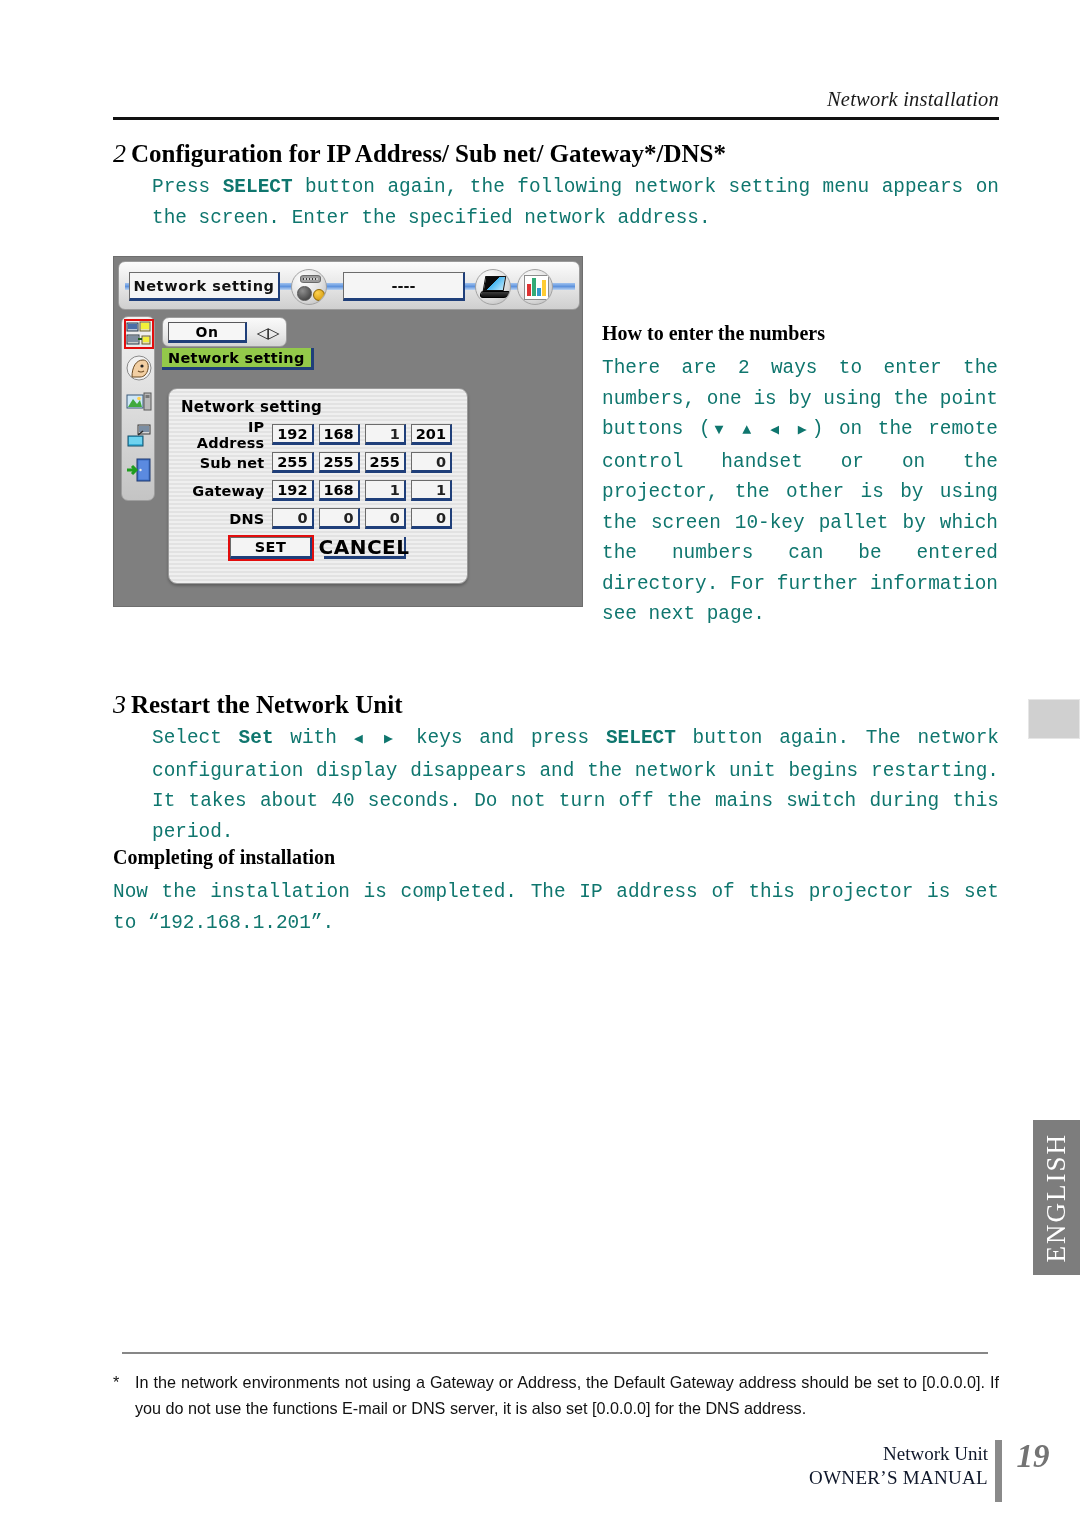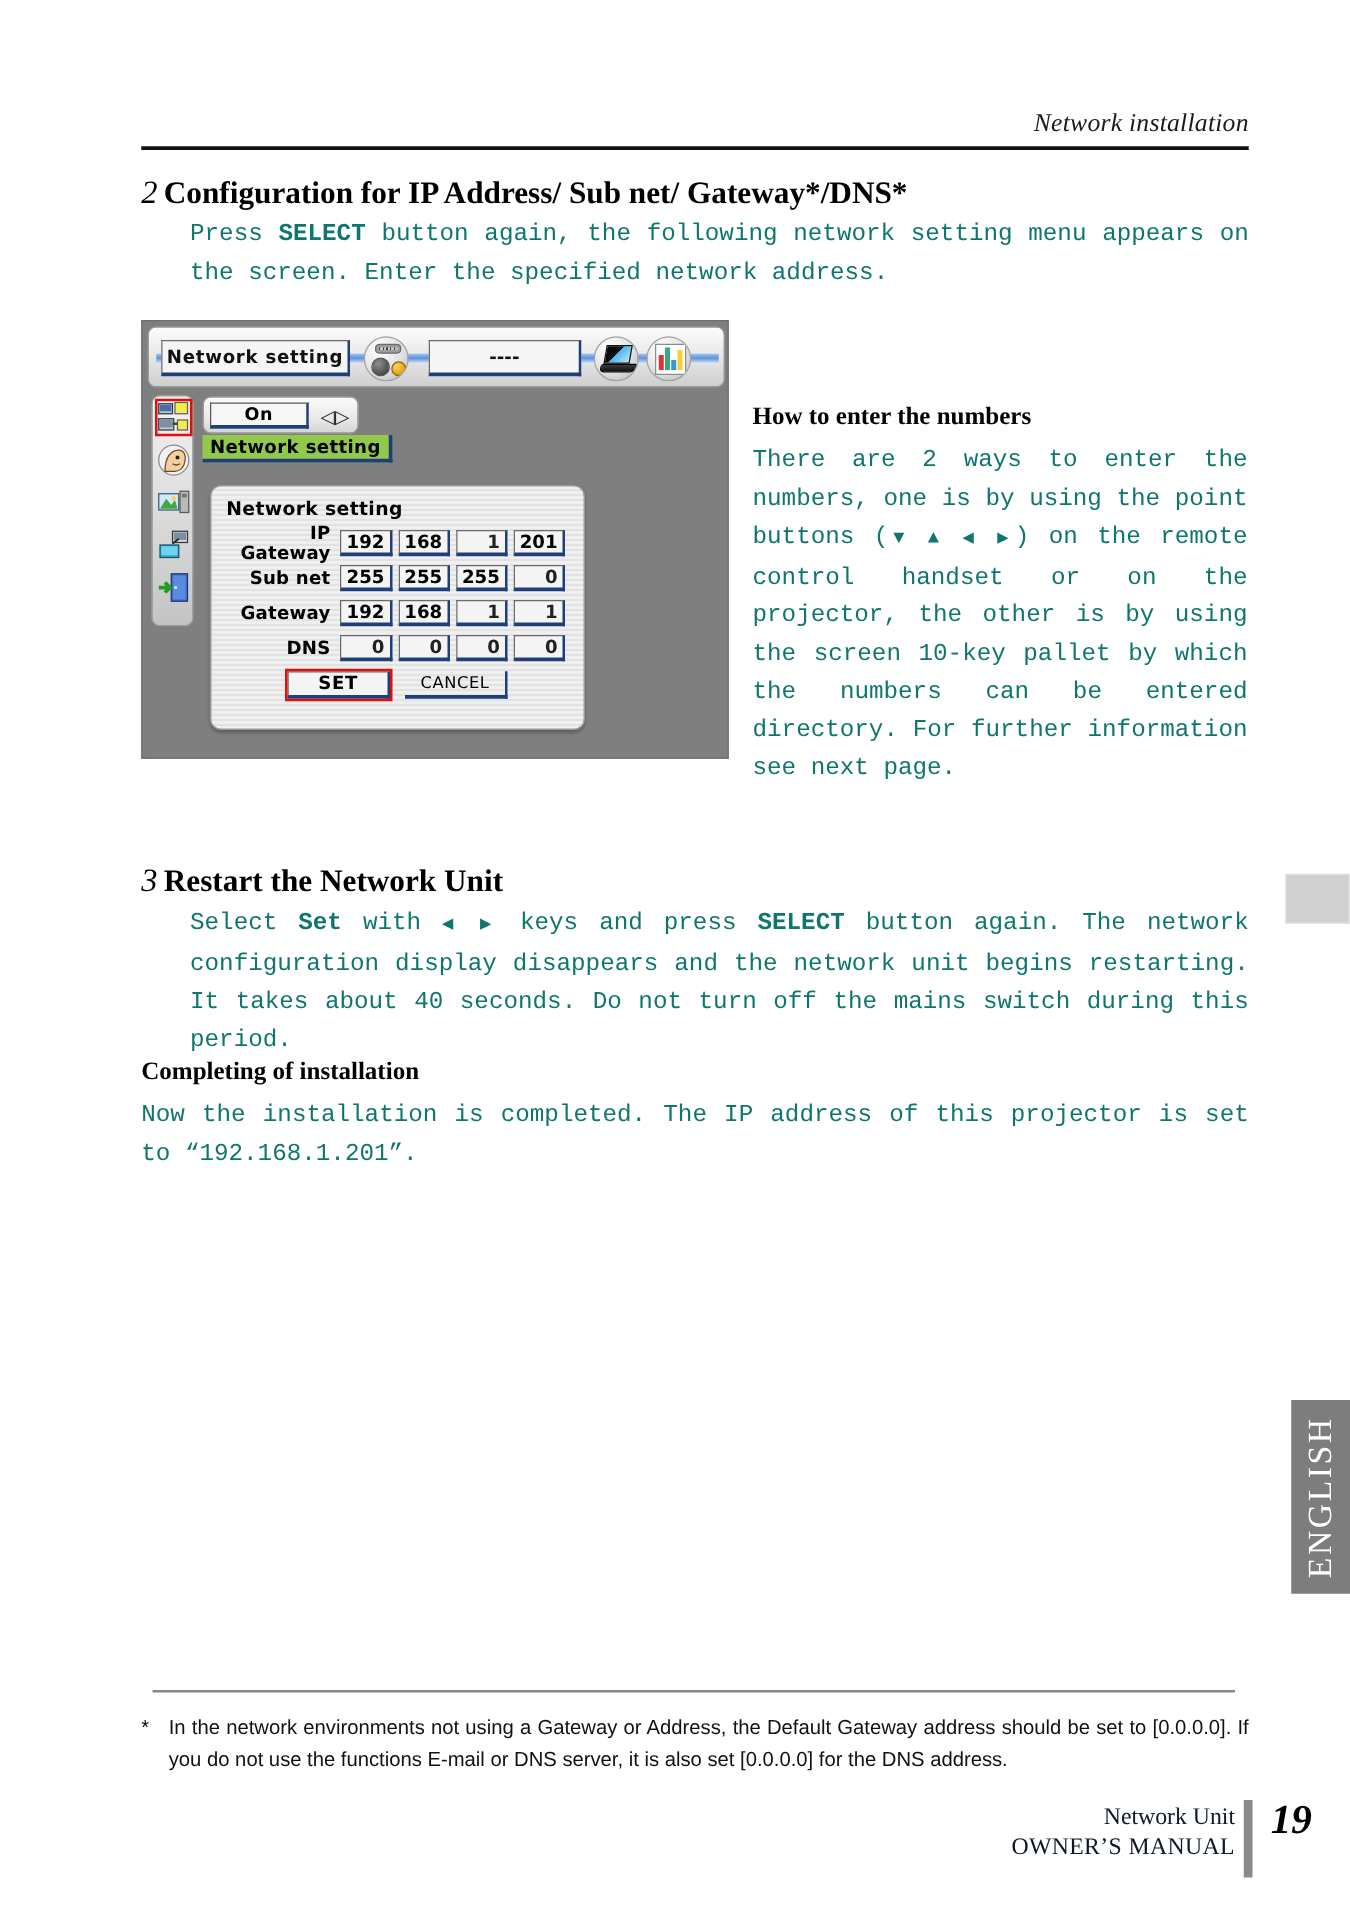--- a/index.html
+++ b/index.html
@@ -237,21 +237,21 @@
     width: 82px; height: 22px; background: #f4f4f4;
     border: 1px solid #6b6b6b; outline: 2px solid #e20d0d;
     border-bottom: 3px solid #1f3f7a; border-right: 2px solid #1f3f7a;
     display: flex; align-items: center; justify-content: center;
     font-size: 14.5px; font-weight: bold; letter-spacing: .5px;
   }
   #btn-cancel {
     width: 82px; height: 22px; background: transparent;
     border-bottom: 3px solid #1f3f7a; border-right: 2px solid #1f3f7a;
     display: flex; align-items: center; justify-content: center;
-    font-size: 13px; font-weight: normal; letter-spacing: .5px;
+    font-size: 20px; font-weight: bold; letter-spacing: .5px;
   }
 
   
   #tab-grey {
     position: absolute; right: 0; top: 699px;
     width: 52px; height: 40px;
     background: #d0d0d0; border: 1px solid #e6e6e6;
   }
   #tab-english {
     position: absolute; right: 0; top: 1120px;
@@ -287,21 +287,21 @@
   #footer-brand div:first-child { font-size: 19px; }
   #footer-brand div:last-child  { font-size: 19px; letter-spacing: .3px; margin-top: 2px; }
   #footer-bar {
     position: absolute; right: 78px; top: 1440px;
     width: 7px; height: 62px; background: #8a8a8a;
   }
   #page-number {
     position: absolute; right: 22px; top: 1438px;
     width: 50px; text-align: center;
     font-family: "Liberation Serif", serif;
-    font-style: italic; font-weight: bold; font-size: 33px; color: #000000;
+    font-style: italic; font-weight: bold; font-size: 33px; color: #737373;
   }
 </style>
 </head>
 <body>
 
 <div id="running-head">Network installation</div>
 <div id="head-rule"></div>
 
 <div class="num-heading" style="top:139px">
   <span class="num">2</span><span>Configuration for IP Address/ Sub net/ Gateway*/DNS*</span>
@@ -396,21 +396,21 @@
       <div id="on-value">On</div>
       <div id="on-arrows">◁▷</div>
     </div>
 
     <div id="green-label">Network setting</div>
 
     <div id="dialog">
       <div id="dialog-title">Network setting</div>
 
       <div class="ns-row">
-        <span class="ns-label">IP Gateway</span>
+        <span class="ns-label">IP Address</span>
         <span class="ns-cell">192</span>
         <span class="ns-cell">168</span>
         <span class="ns-cell dim">1</span>
         <span class="ns-cell">201</span>
       </div>
 
       <div class="ns-row">
         <span class="ns-label">Sub net</span>
         <span class="ns-cell">255</span>
         <span class="ns-cell">255</span>

